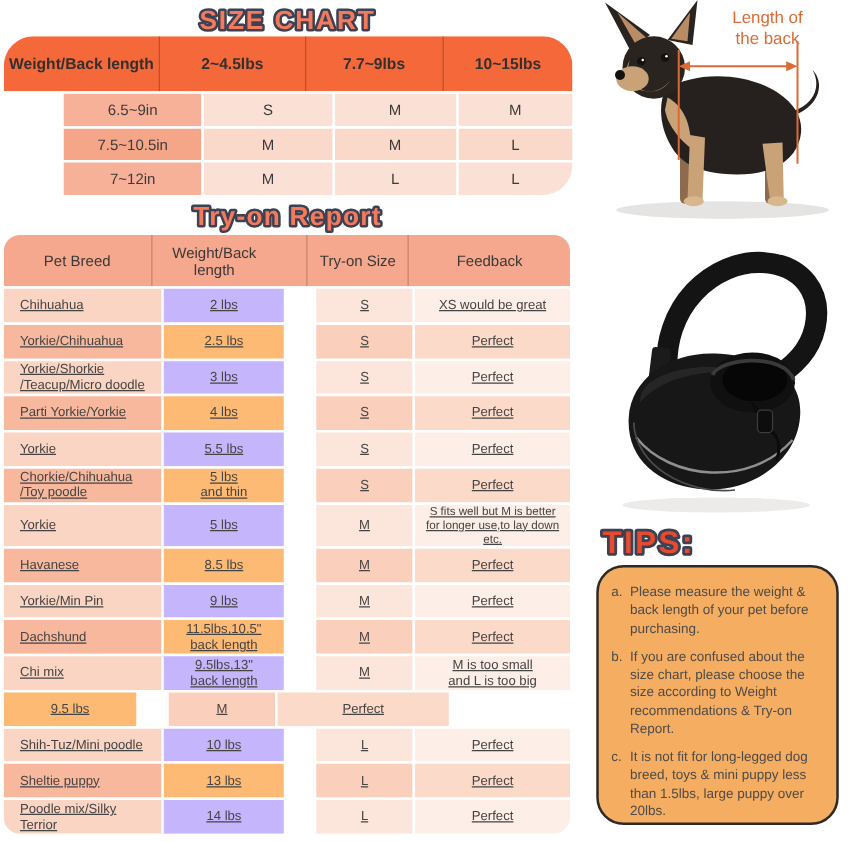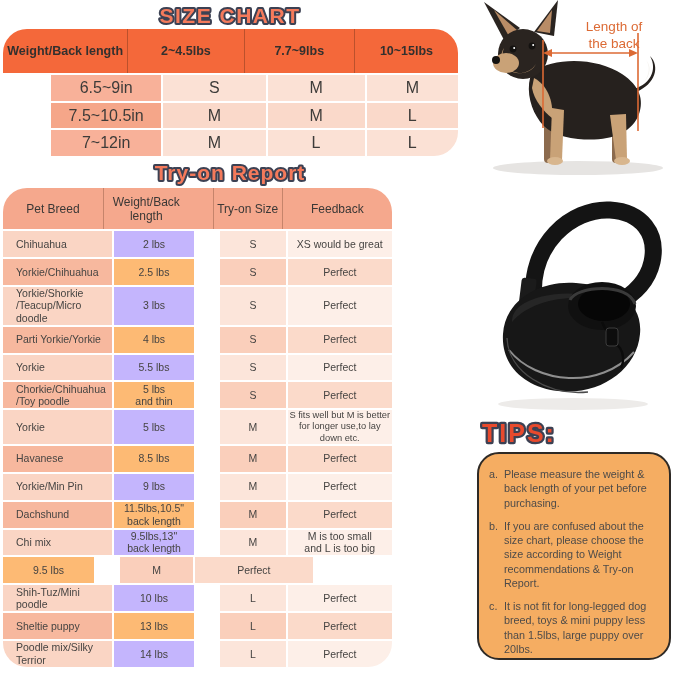--- a/index.html
+++ b/index.html
@@ -11,50 +11,50 @@
   .bubble{font-family:"Liberation Sans",sans-serif;font-weight:800;
           paint-order:stroke fill;stroke:#3C4153;stroke-linejoin:round;}
 
   
   .size-table{position:absolute;left:3px;top:29px;width:455px;height:127px;
               border-radius:24px;overflow:hidden;display:flex;flex-direction:column;}
   .size-head{height:44px;min-height:44px;background:#F4683A;display:flex;
              font-size:12.5px;font-weight:bold;color:#33302E;}
   .size-head .hc{display:flex;align-items:center;justify-content:center;text-align:center;}
   .size-head .hc+.hc{border-left:1px solid rgba(80,40,20,.35);}
-  .srow{flex:1;display:flex;font-size:16px;color:#3D3B39;border-top:2px solid #fff;padding-left:48px;}
+  .srow{flex:1;display:flex;font-size:12px;color:#3D3B39;border-top:2px solid #fff;padding-left:48px;}
   .srow .c{display:flex;align-items:center;justify-content:center;background:#FBE1D5;}
   .srow .c+.c{border-left:2px solid #fff;}
   .srow .c.first{background:#F8B199;}
   .srow.dark .c{background:#FAD9CA;}
   .srow.dark .c.first{background:#F5A689;}
   .w1{width:27.5%;} .w2{width:25.5%;} .w3{width:24.2%;} .w4{width:22.8%;}
 
   
-  .tr-table{position:absolute;left:3px;top:188px;width:389px;height:479px;
-            border-radius:24px;overflow:hidden;display:flex;flex-direction:column;}
+  .tr-table{position:absolute;left:3px;top:188px;width:453px;height:479px;
+            border-radius:13px;overflow:hidden;display:flex;flex-direction:column;}
   .tr-head{height:41px;min-height:41px;background:#F5A88D;display:flex;
            font-size:12px;color:#3B3836;}
   .tr-head .hc{display:flex;align-items:center;justify-content:center;text-align:center;}
   .tr-head .hc+.hc{border-left:1px solid rgba(90,50,30,.3);}
   .trow{flex:1;display:flex;font-size:10.5px;line-height:1.2;color:#464442;
         border-top:2px solid #fff;}
   .trow .c{display:flex;align-items:center;justify-content:center;text-align:center;
-           white-space:pre-line;}
+           white-space:pre-line;text-decoration:underline;}
   .trow .c+.c{border-left:2px solid #fff;}
   .trow .c.b1{justify-content:flex-start;text-align:left;padding-left:13px;}
   .trow.light .b1{background:#FAD5C4;} .trow.light .b2{background:#c4b5fd;}
   .trow.light .b3{background:#FCE5DA;} .trow.light .b4{background:#FDEFE8;}
   .trow.dark .b1{background:#F7B89E;} .trow.dark .b2{background:#fdba74;}
   .trow.dark .b3{background:#FACFBB;} .trow.dark .b4{background:#FBDACA;}
   .v1{width:27.6%;} .v2{width:23.4%;} .v3{width:18.8%;margin-left:24px;} .v4{width:30.2%;}
 
   
   .dog-fig{position:absolute;left:460px;top:0;width:219px;height:178px;}
-  .measure-caption{position:absolute;left:563px;top:19px;width:102px;text-align:center;
+  .measure-caption{position:absolute;left:563px;top:6px;width:102px;text-align:center;
                    color:#DC6A34;font-size:13.5px;line-height:1.25;white-space:pre-line;}
   .measure-overlay{position:absolute;left:460px;top:0;width:219px;height:178px;pointer-events:none;}
   .bag-fig{position:absolute;left:478px;top:182px;width:192px;height:232px;}
 
   .tips-box{position:absolute;left:477px;top:452px;width:194px;height:208px;
             background:#F5AD62;border:2.5px solid #2E2A26;border-radius:22px;
             box-sizing:border-box;padding:13px 10px 8px 10px;}
   .tip-item{display:flex;color:#4E4B49;font-size:10.8px;line-height:1.32;margin-bottom:9px;}
   .tip-marker{width:15px;min-width:15px;}
 </style>

